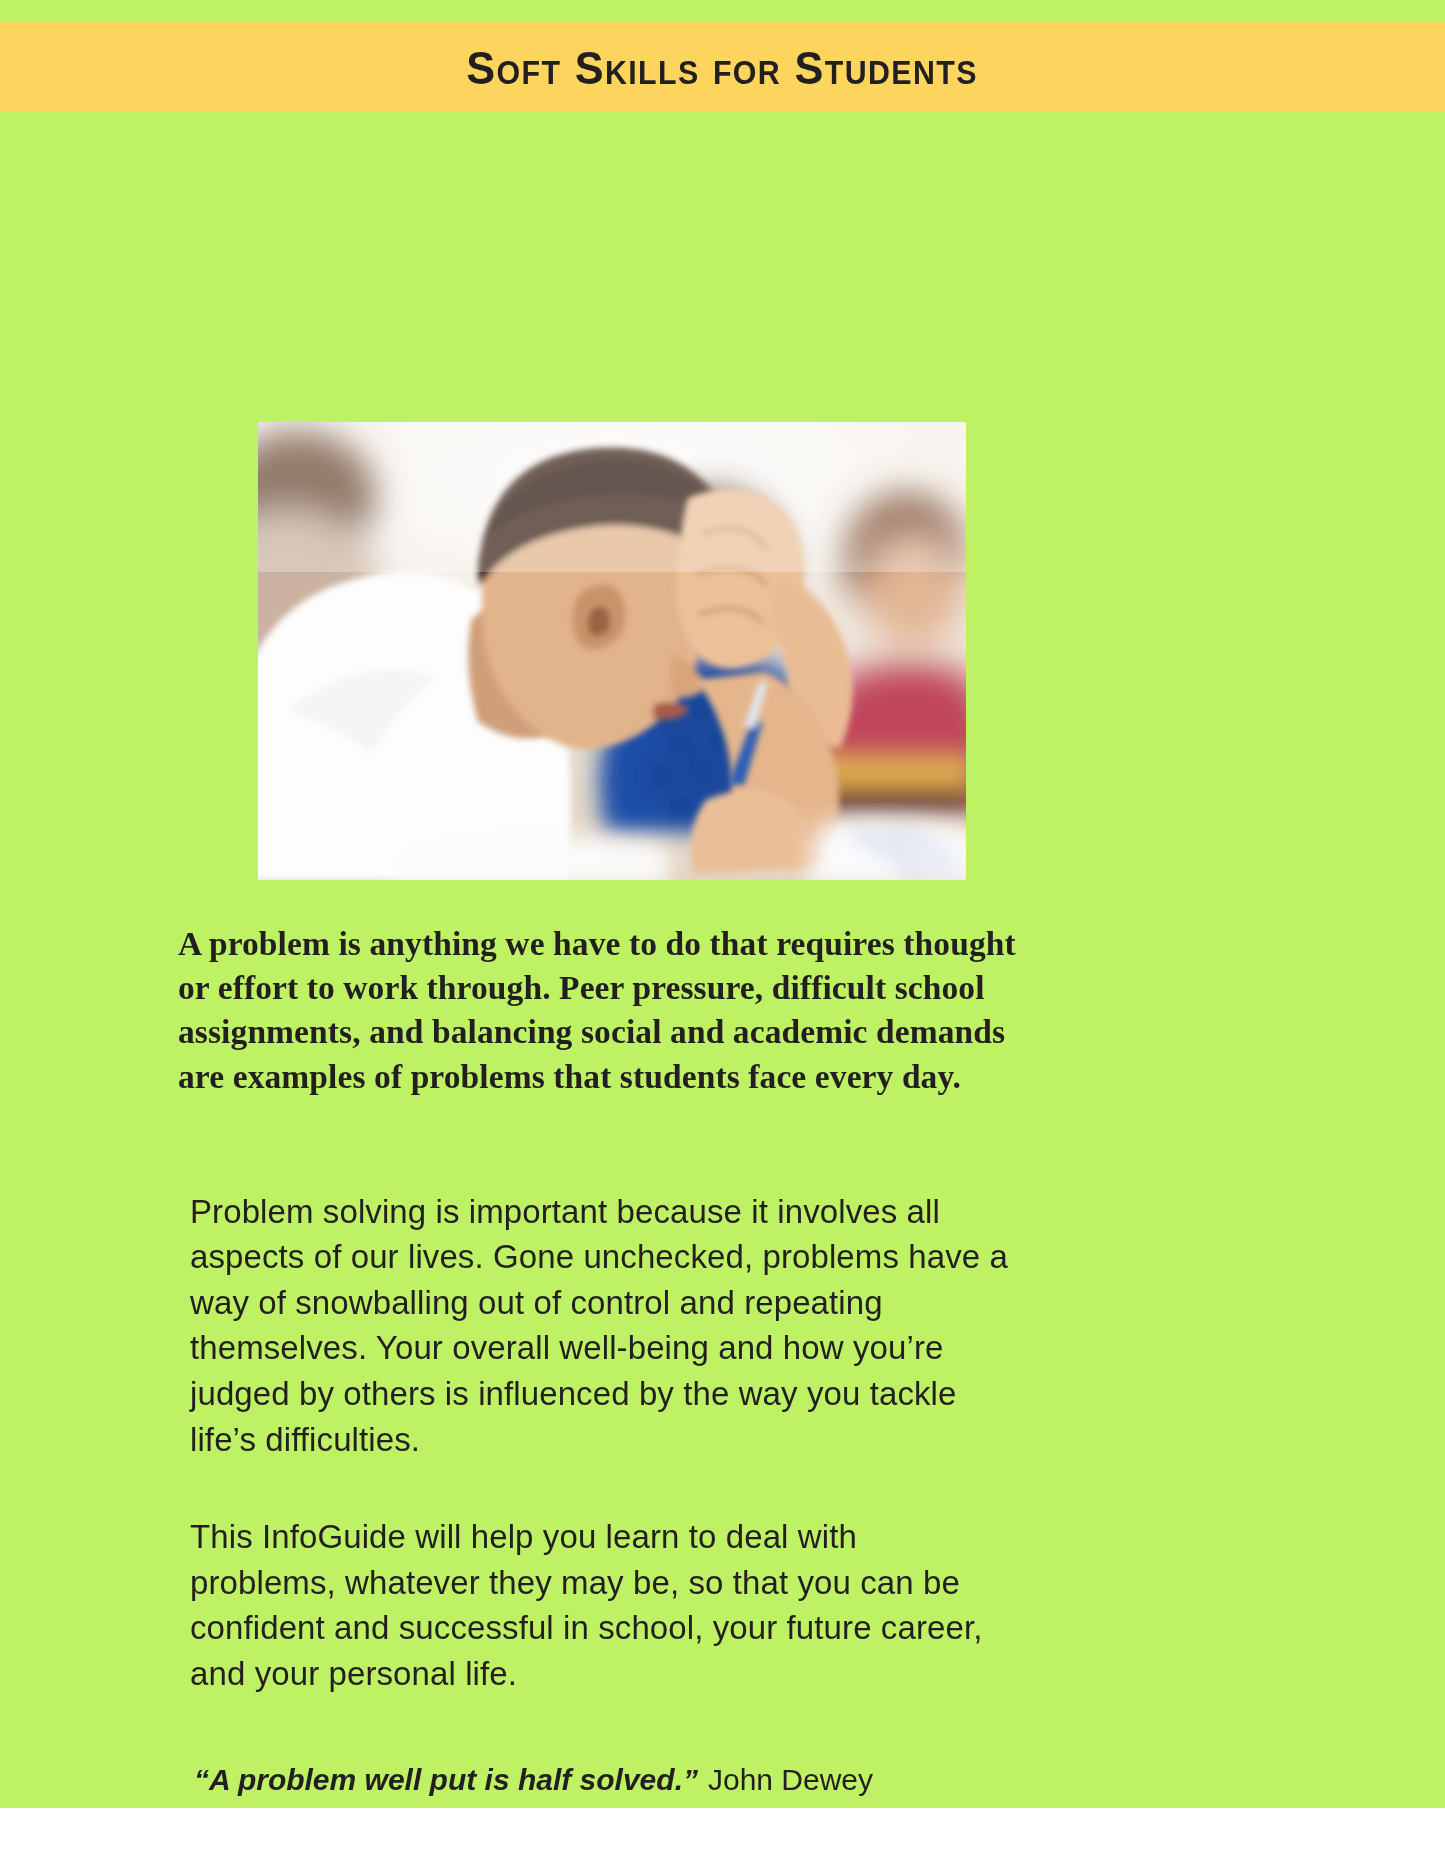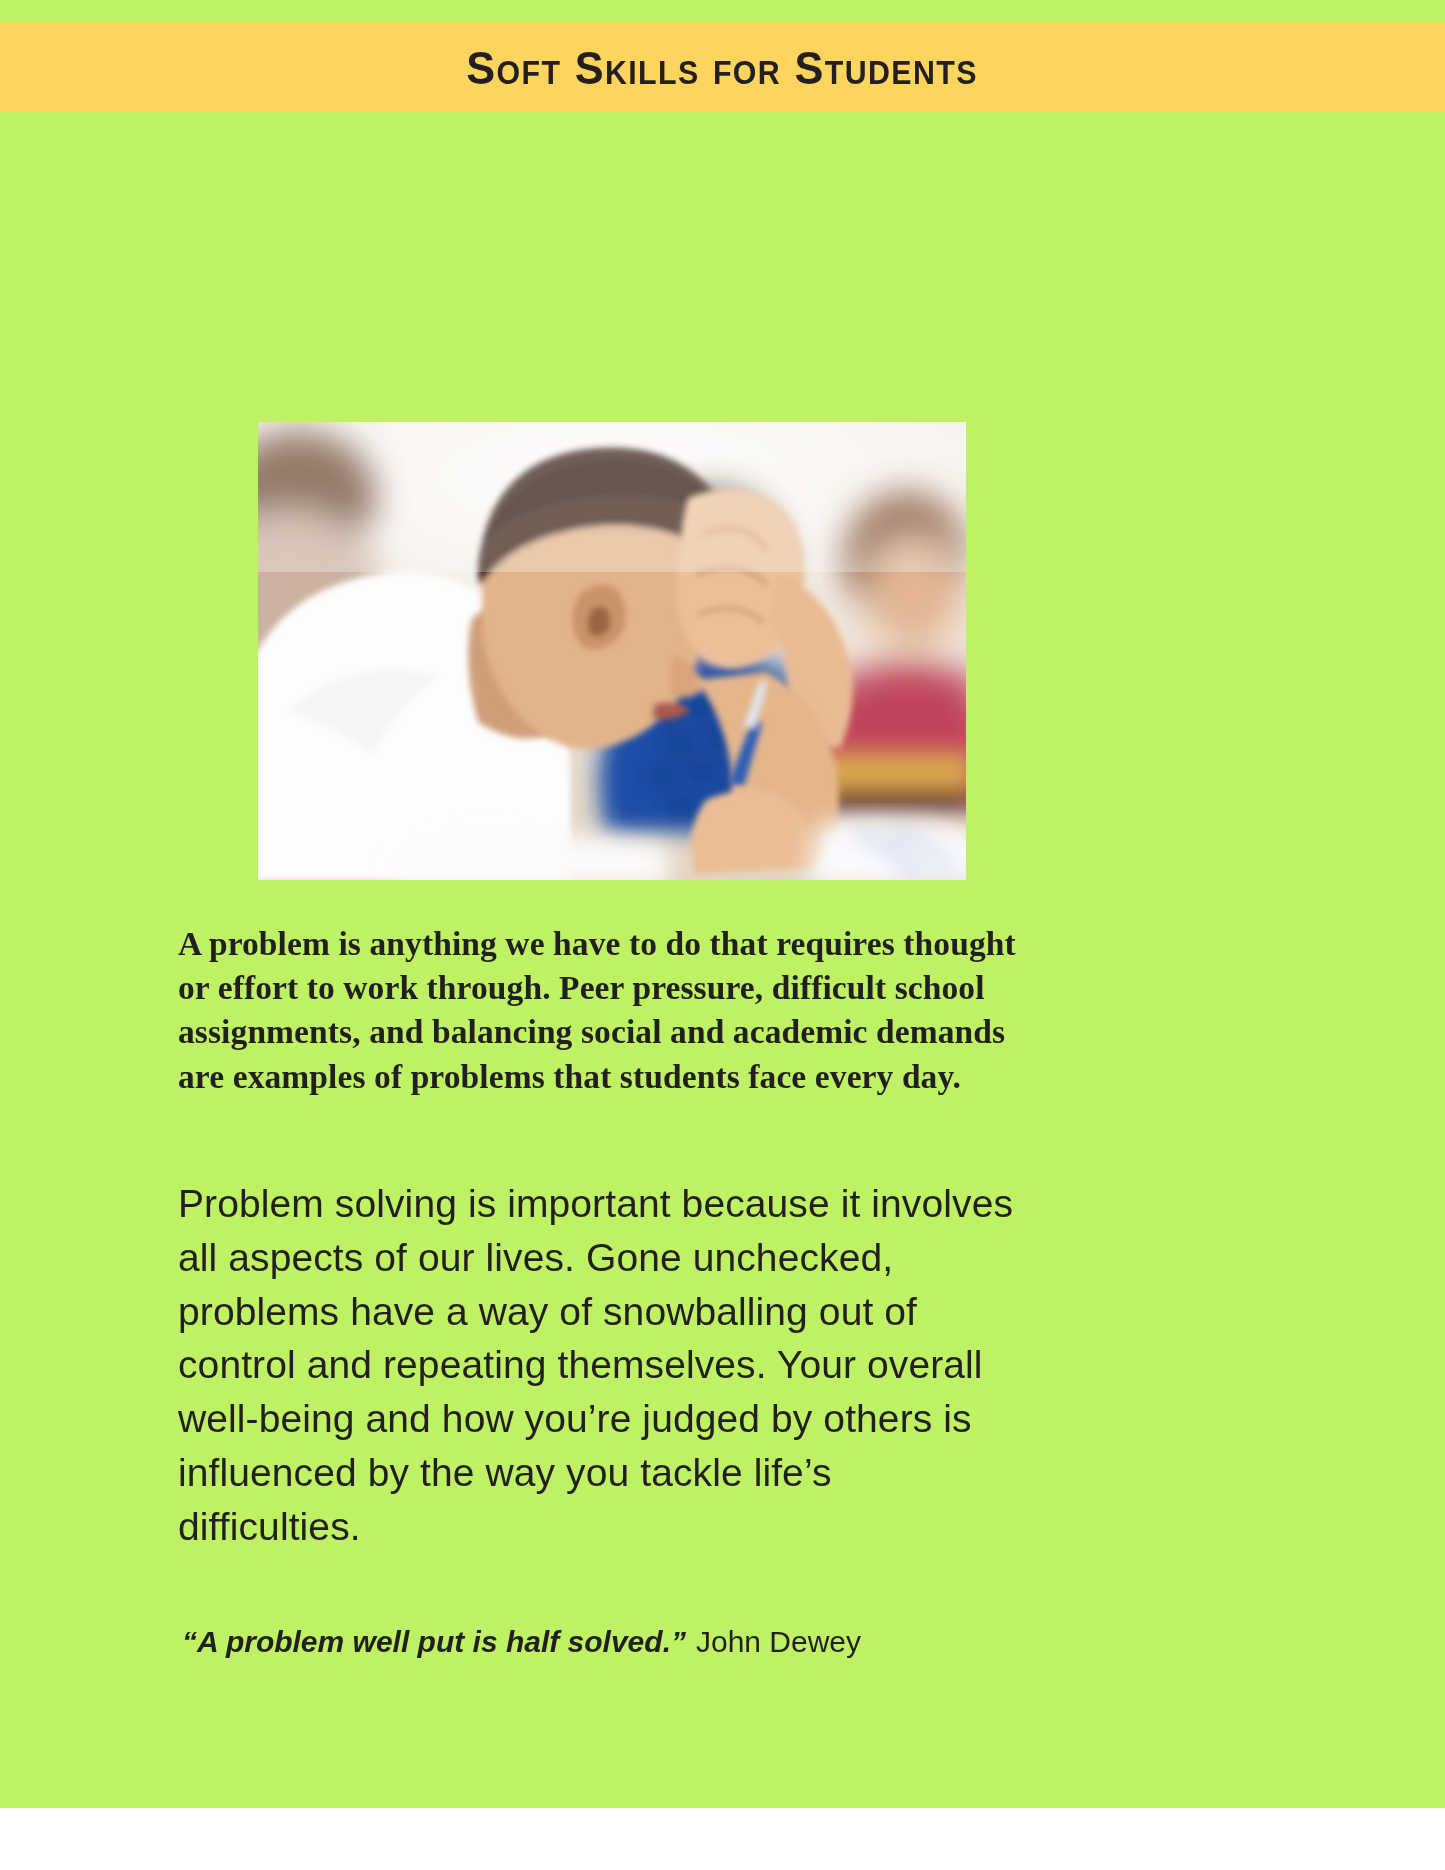--- a/index.html
+++ b/index.html
@@ -97,35 +97,35 @@
     font-weight: bold;
     font-size: 33.5px;
     line-height: 1.32;
     color: #231f20;
     letter-spacing: 0.1px;
     margin: 0;
   }
   .body-para {
     font-family: "Liberation Sans Narrow", "Liberation Sans", sans-serif;
     font-weight: normal;
-    font-size: 39px;
+    font-size: 33px;
     line-height: 1.38;
     color: #231f20;
-    margin: 0;
+    margin: 12px;
     letter-spacing: 0.1px;
   }
   .gap-lead { height: 78px; }
   .gap-para { height: 28px; }
   .gap-quote { height: 36px; }
 
   .quote-line {
     font-family: "Liberation Sans Narrow", "Liberation Sans", sans-serif;
     font-size: 30px;
     color: #231f20;
-    margin: 4px;
+    margin: 16px;
     line-height: 1.3;
   }
   .quote-text {
     font-weight: bold;
     font-style: italic;
   }
   .quote-author {
     font-weight: normal;
     font-style: normal;
     margin-left: 10px;
@@ -270,20 +270,21 @@
 
   <div class="content">
     <p class="lead">A problem is anything we have to do that requires thought or effort to work through. Peer pressure, difficult school assignments, and balancing social and academic demands are examples of problems that students face every day.</p>
 
     <div class="gap-lead"></div>
 
     <p class="body-para">Problem solving is important because it involves all aspects of our lives. Gone unchecked, problems have a way of snowballing out of control and repeating themselves. Your overall well-being and how you’re judged by others is influenced by the way you tackle life’s difficulties.</p>
 
     <div class="gap-para"></div>
 
+    <p class="body-para">This InfoGuide will help you learn to deal with problems, whatever they may be, so that you can be confident and successful in school, your future career, and your personal life.</p>
 
     <div class="gap-quote"></div>
 
     <p class="quote-line">
       <span class="quote-text">“A problem well put is half solved.”</span><span class="quote-author">John Dewey</span>
     </p>
   </div>
 
 
 </div>

